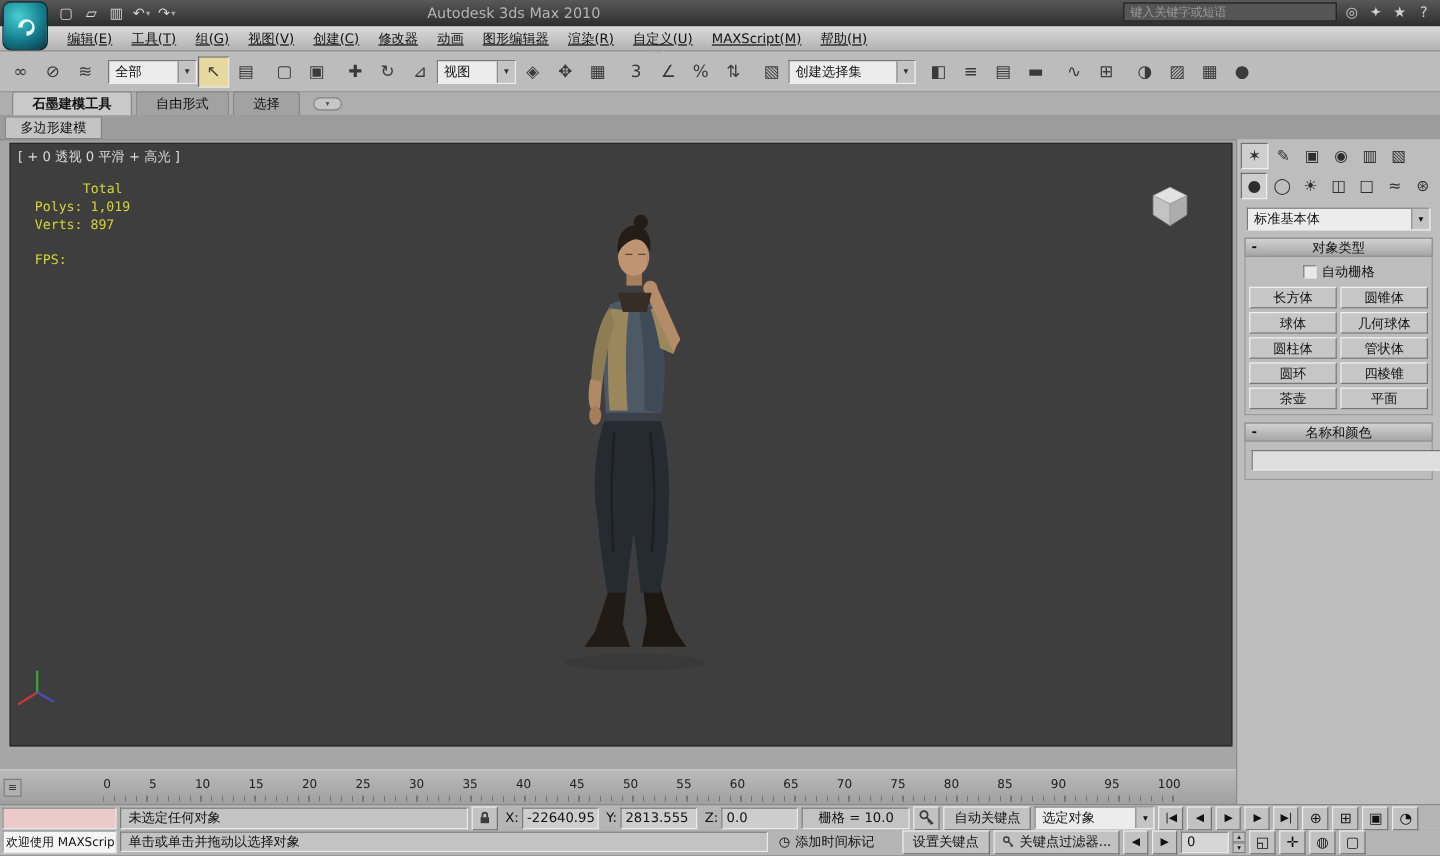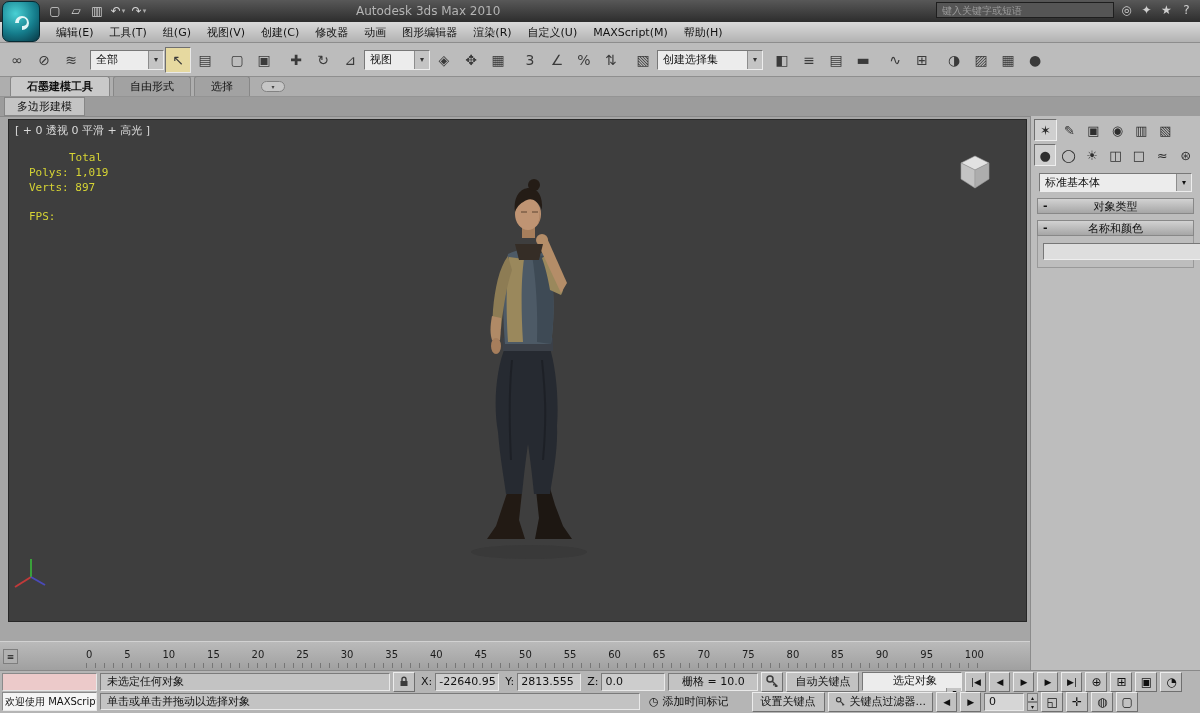--- a/index.html
+++ b/index.html
@@ -21,21 +21,21 @@
   .file-name { position:absolute; left:530px; top:4px; color:#e8e8e8; font-size:12px;margin-top:36px; }
   .infocenter { position:absolute; right:6px; top:2px; display:flex; align-items:center; gap:5px; }
   .search-input { width:178px; height:16px; background:#555; border:1px solid #1e1e1e;
     color:#c8c8c8; font-size:10px; padding:0 5px; font-family:inherit; }
   .search-input::placeholder { color:#9a9a9a; }
   .icbtn { color:#cfcfcf; font-size:12px; min-width:15px; text-align:center; }
 
   
   .menubar { position:absolute; left:0; top:22px; width:1200px; height:21px;
     background:linear-gradient(#dadada,#b2b2b2); border-bottom:1px solid #8d8d8d;
-    display:flex; align-items:center; padding-left:48px; }
+    display:flex; align-items:center; padding-left:48px;text-decoration:underline; }
   .menu-item { padding:2px 8px; color:#111; }
 
   
   .toolbar { position:absolute; left:0; top:43px; width:1200px; height:34px; background:#bcbcbc;
     border-bottom:1px solid #8f8f8f; display:flex; align-items:center; padding:0 4px; gap:1px; }
   .tbtn { width:26px; height:26px; display:flex; align-items:center; justify-content:center;
     font-size:14px; color:#3a3a3a; border:1px solid transparent; }
   .tbtn.pressed { border-color:#6f6f6f #e9e9e9 #e9e9e9 #6f6f6f; background:#e6d9a0; }
   .tsep { width:4px; }
   .combo { height:20px; background:#ececec; border:1px solid; border-color:#787878 #ededed #ededed #787878;
@@ -128,21 +128,21 @@
     padding-left:2px; overflow:hidden; white-space:nowrap; }
   .status-field { width:290px; height:18px; display:flex; align-items:center; padding-left:6px; }
   .prompt-field { width:540px; height:17px; display:flex; align-items:center; padding-left:6px; }
   .sqbtn { width:22px; height:20px; display:flex; align-items:center; justify-content:center; }
   .coord-label { margin-left:3px; }
   .coord-field { width:64px; height:18px; display:flex; align-items:center; padding-left:3px;
     background:#cdcdcd; }
   .grid-field { width:90px; height:18px; display:flex; align-items:center; justify-content:center; }
   .txtbtn { height:20px; padding:0 8px; display:flex; align-items:center; justify-content:center; }
   .selmode { width:100px; height:19px; background:#ececec; border:1px solid;
-    border-color:#787878 #ededed #ededed #787878; display:flex; align-items:center; padding-left:5px;flex-direction:column; }
+    border-color:#787878 #ededed #ededed #787878; display:flex; align-items:center; padding-left:5px; }
   .selmode .arrow { margin-left:auto; width:15px; align-self:stretch; background:#c4c4c4;
     border-left:1px solid #8d8d8d; display:flex; align-items:center; justify-content:center; font-size:8px; }
   .pbtn { width:21px; height:20px; font-size:9px; display:flex; align-items:center; justify-content:center; }
   .nbtn { width:22px; height:20px; font-size:12px; display:flex; align-items:center; justify-content:center; }
   .timetag { display:flex; align-items:center; gap:4px; padding:0 6px; height:17px; }
   .frame-field { width:40px; height:18px; display:flex; align-items:center; padding-left:4px; background:#d6d6d6; }
   .spinner { display:flex; flex-direction:column; justify-content:center; }
   .spinner span { font-size:6px; line-height:7px; padding:0 3px; background:#c2c2c2;
     border:1px solid #808080; }
   .keyfilters { display:flex; align-items:center; gap:4px; height:20px; padding:0 6px; }
@@ -415,20 +415,38 @@
     </div>
     <div class="panel-combo">
       <span>标准基本体</span>
       <span class="arrow">▾</span>
     </div>
 
     <div class="rollout">
       <div class="rollout-header">
         <span class="minus">-</span>
         <span>对象类型</span>
+      </div>
+      <div class="rollout-body">
+        <div class="autogrid">
+          <span class="checkbox"></span>
+          <span>自动栅格</span>
+        </div>
+        <div class="obj-grid">
+          <span class="obj-btn">长方体</span>
+          <span class="obj-btn">圆锥体</span>
+          <span class="obj-btn">球体</span>
+          <span class="obj-btn">几何球体</span>
+          <span class="obj-btn">圆柱体</span>
+          <span class="obj-btn">管状体</span>
+          <span class="obj-btn">圆环</span>
+          <span class="obj-btn">四棱锥</span>
+          <span class="obj-btn">茶壶</span>
+          <span class="obj-btn">平面</span>
+        </div>
       </div>
     </div>
 
     <div class="rollout">
       <div class="rollout-header">
         <span class="minus">-</span>
         <span>名称和颜色</span>
       </div>
       <div class="rollout-body">
         <div class="name-row">

